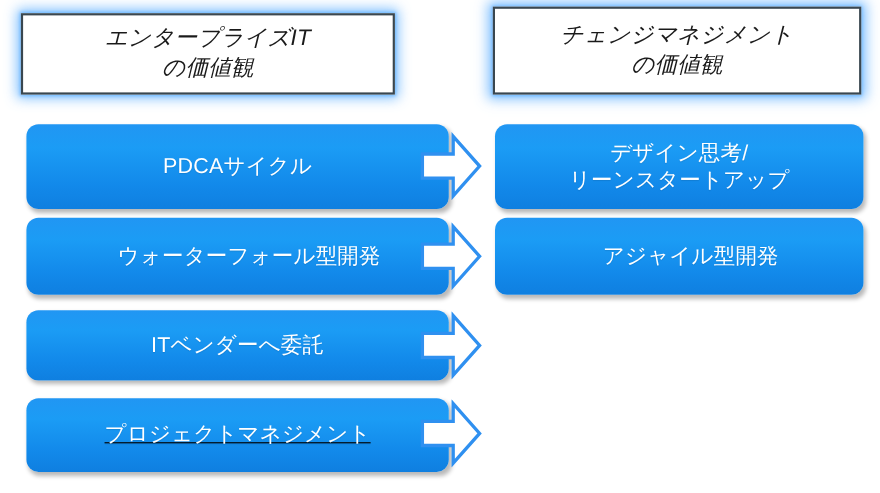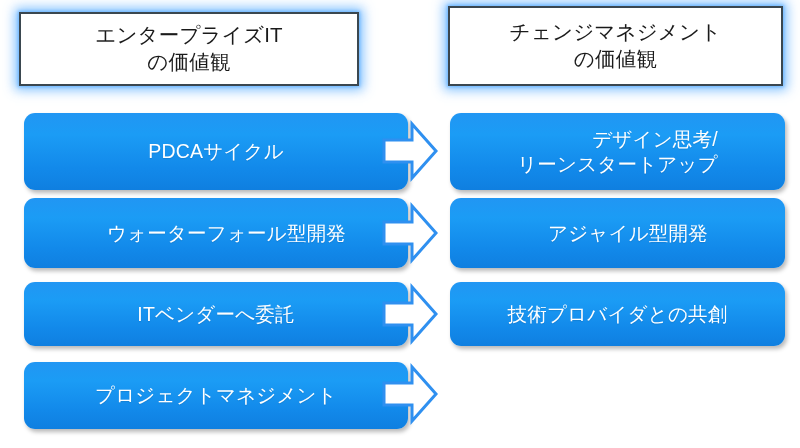--- a/index.html
+++ b/index.html
@@ -33,20 +33,21 @@
     align-items: center;
     justify-content: center;
     text-align: center;
   }
   .header-box .header-text {
     color: #1a1a1a;
     font-size: 20.5px;
     line-height: 1.30;
     letter-spacing: 0.2px;
     white-space: pre-line;
+    font-style: italic;
   }
 
   #header-left  { left: 19px;  top: 12px; width: 340px; height: 74px; }
   #header-right { left: 448px; top: 6px;  width: 335px; height: 80px; }
 
   
   .item-box {
     position: absolute;
     box-sizing: border-box;
     border-radius: 11px;
@@ -64,26 +65,26 @@
   .item-box .item-text {
     color: #ffffff;
     font-size: 19.5px;
     line-height: 1.26;
     letter-spacing: 0.2px;
     white-space: pre-line;
     text-shadow: 0 1px 1px rgba(0, 0, 0, 0.10);
   }
 
   .col-left  { left: 24px;  width: 384px; }
-  .col-right { left: 450px; width: 335px; text-align: right; }
+  .col-right { left: 450px; width: 335px; }
 
   .row1 { top: 113px; height: 77px; }
   .row2 { top: 198px; height: 70px; padding-left: 21px; }
   .row3 { top: 282px; height: 64px; }
-  .row4 { top: 362px; height: 67px; }
+  .row4 { top: 362px; height: 67px; text-decoration: underline; }
 
   
   .arrow {
     position: absolute;
     left: 380px;
     width: 60px;
     height: 62px;
     display: block;
   }
   .arrow svg { display: block; width: 100%; height: 100%; }
@@ -140,23 +141,20 @@
   <div class="item-box col-right row2">
     <span class="item-text">アジャイル型開発</span>
   </div>
 
   <div class="arrow" id="arrow-3">
     <svg viewBox="0 0 60 62" xmlns="http://www.w3.org/2000/svg">
       <polygon points="4,20 32,20 32,4 56,31 32,58 32,42 4,42" fill="#ffffff" stroke="#2f90f0" stroke-width="3" stroke-linejoin="miter"></polygon>
     </svg>
   </div>
 
-  <div class="item-box col-right row3">
-    <span class="item-text">技術プロバイダとの共創</span>
-  </div>
 
   <div class="item-box col-left row4">
     <span class="item-text">プロジェクトマネジメント</span>
   </div>
 
   <div class="arrow" id="arrow-4">
     <svg viewBox="0 0 60 62" xmlns="http://www.w3.org/2000/svg">
       <polygon points="4,20 32,20 32,4 56,31 32,58 32,42 4,42" fill="#ffffff" stroke="#2f90f0" stroke-width="3" stroke-linejoin="miter"></polygon>
     </svg>
   </div>

